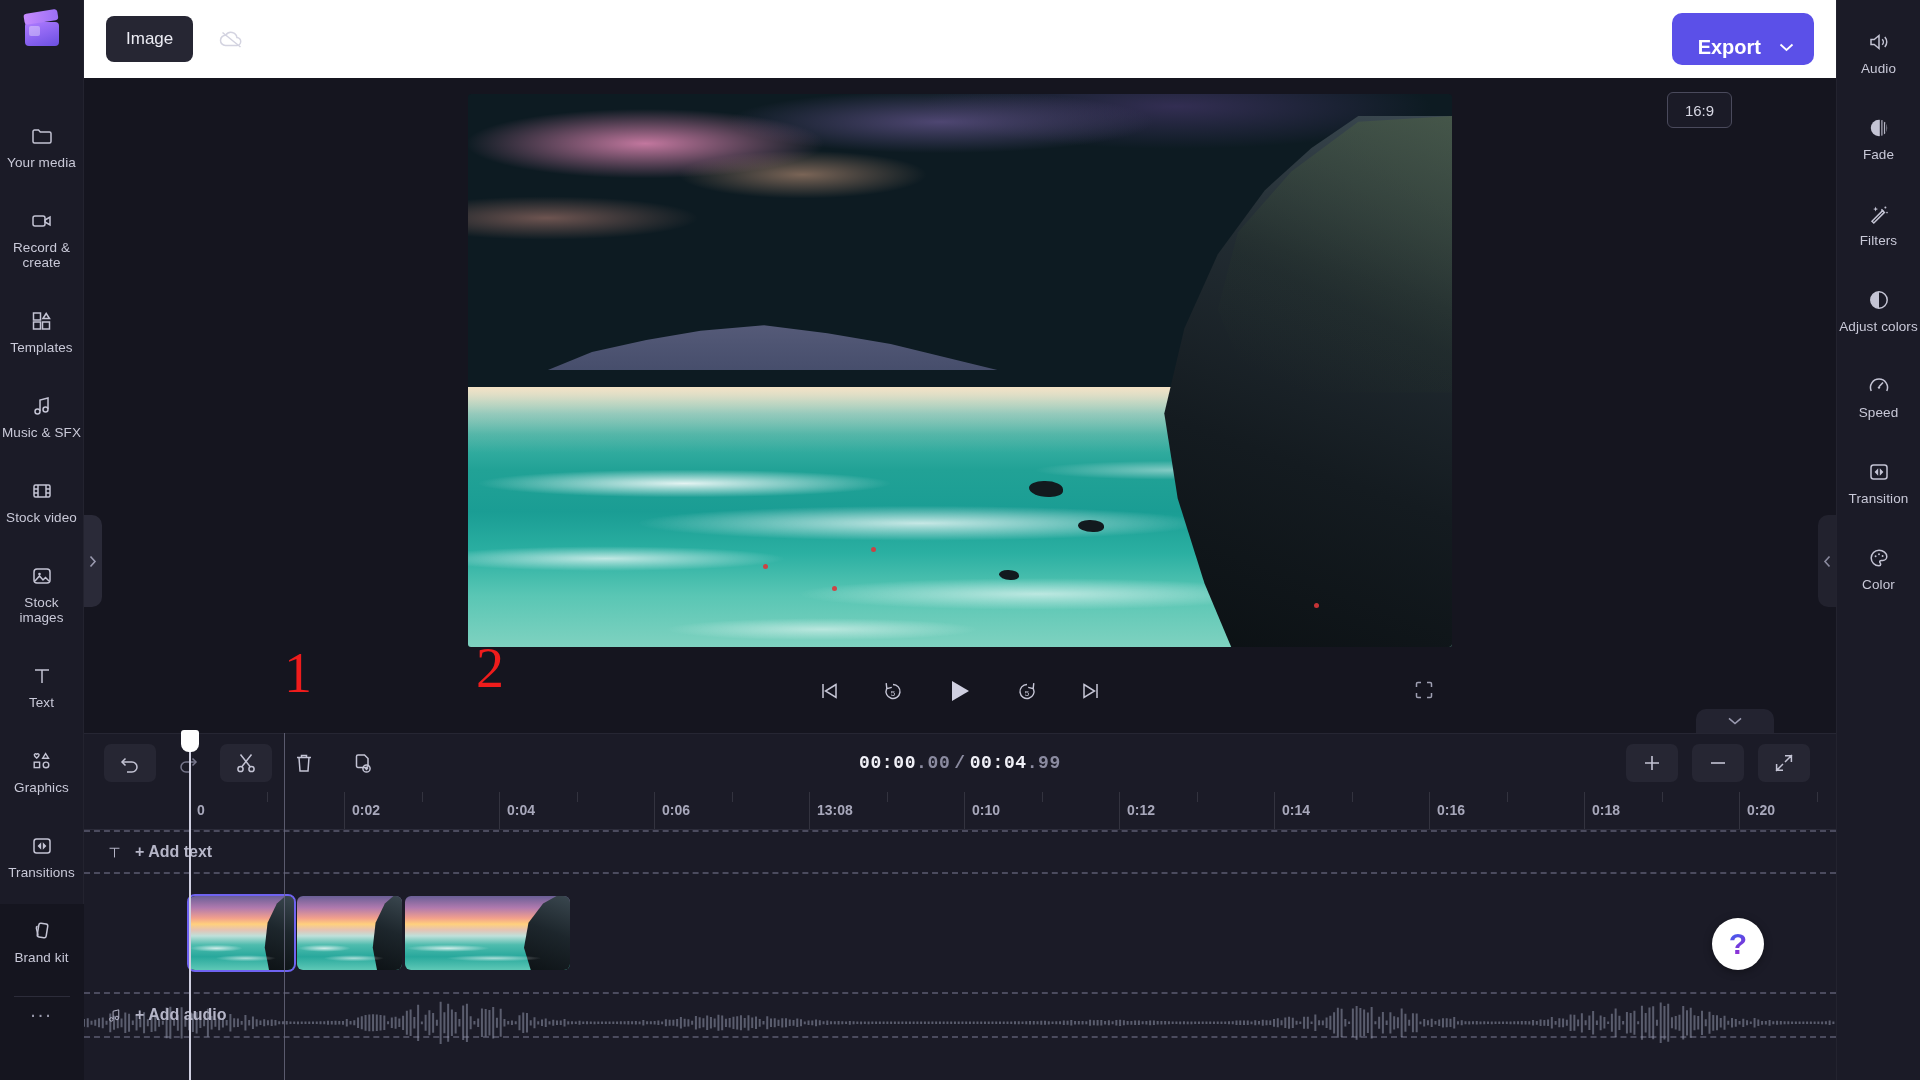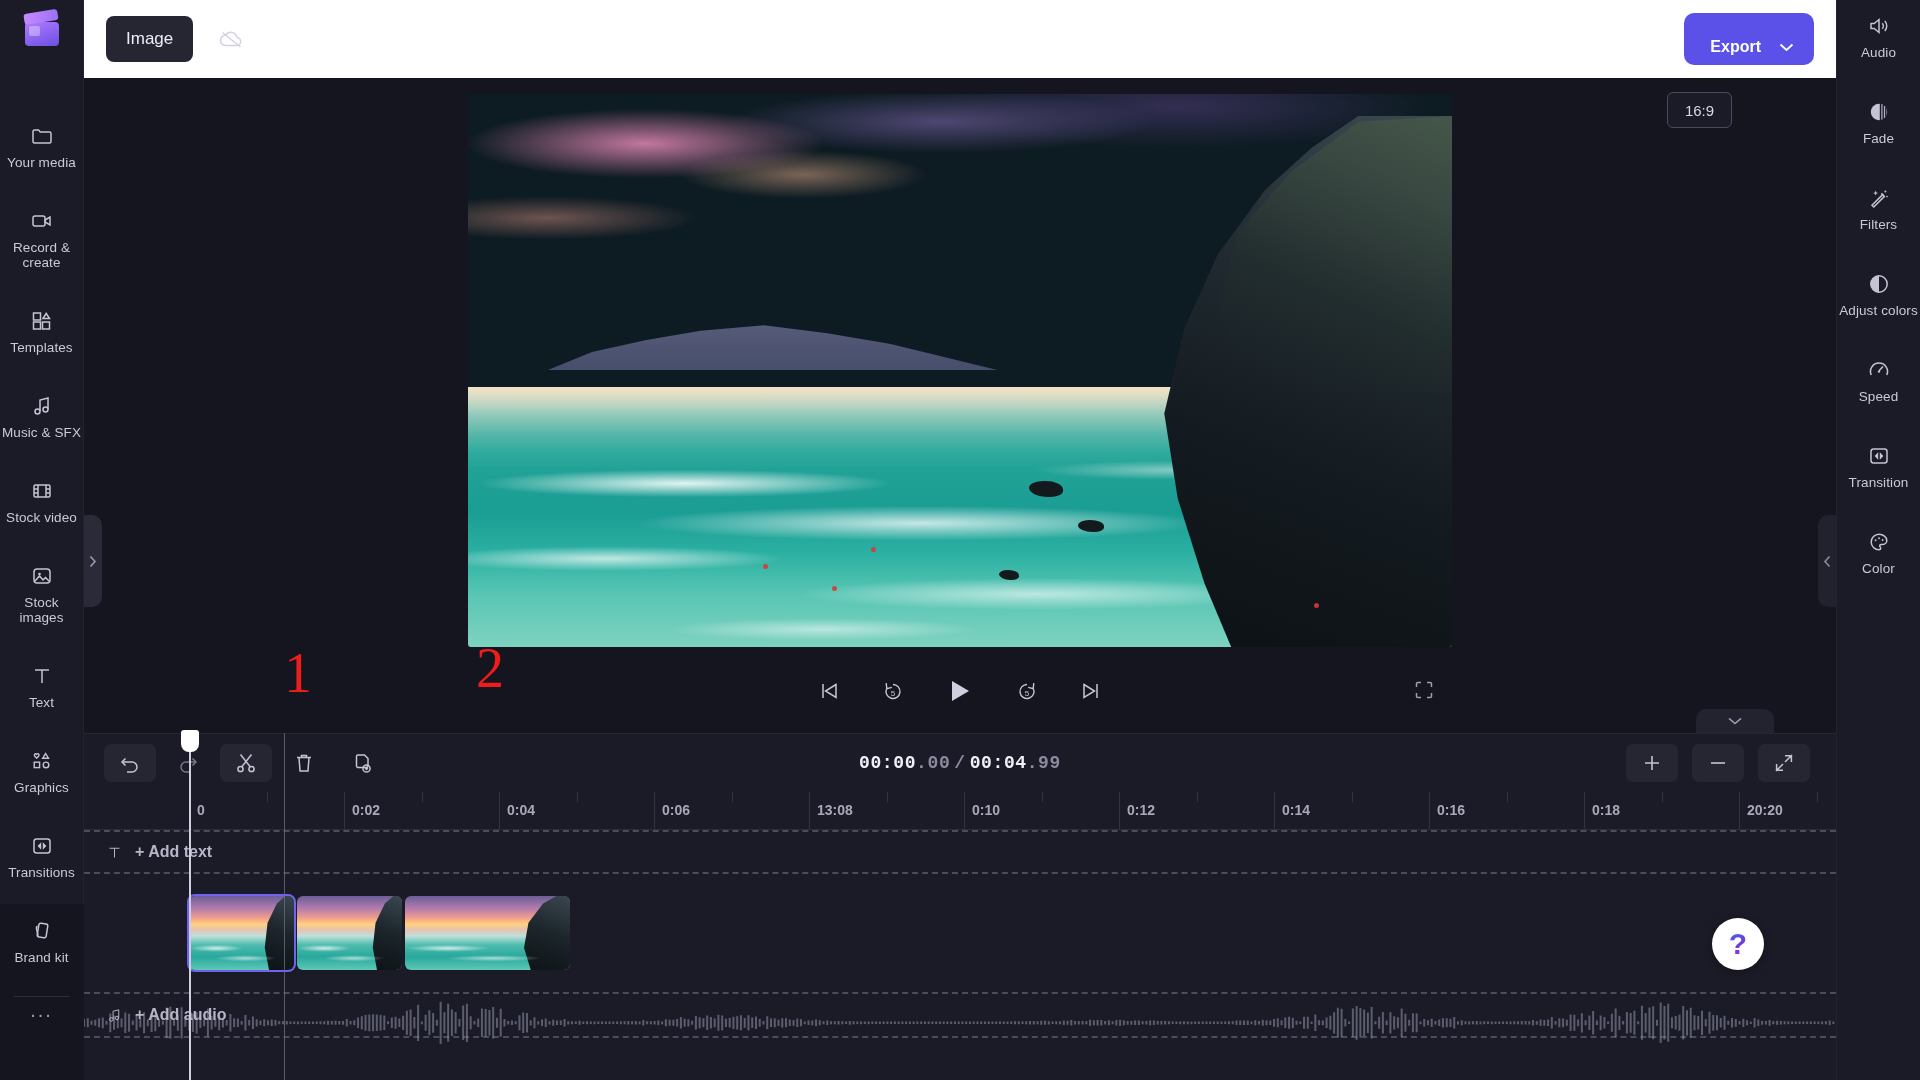--- a/index.html
+++ b/index.html
@@ -87,21 +87,21 @@
   .top-spacer { flex: 1; }
   .plan-btn {
     height: 52px; padding: 0 24px; border-radius: 10px; background: #2b2b3a;
     display: flex; align-items: center; gap: 13px; cursor: pointer;
     font-size: 18px; font-weight: bold; color: #fff;
   }
   .gem { width: 22px; height: 19px; display: block; }
   .export-btn {
     height: 52px; margin-left: 28px; padding: 16px 20px 0 26px; border-radius: 10px;
     background: #5b50e8; display: flex; align-items: center; gap: 18px; cursor: pointer;
-    font-size: 16px; font-weight: bold; color: #fff;
+    font-size: 20px; font-weight: bold; color: #fff;
   }
   .chev { width: 15px; height: 9px; display: block; }
 
   .ratio-badge {
     position: absolute; right: 104px; top: 92px; width: 65px; height: 36px;
     border: 1px solid #4a4a5c; border-radius: 6px; background: #1b1b27;
     display: flex; align-items: center; justify-content: center;
     font-size: 15px; color: #d8d8e4; cursor: pointer; z-index: 4;
   }
 
@@ -260,21 +260,21 @@
 
   .annot {
     position:absolute; color:#ef1c1c; font-size:56px; font-weight:normal;
     font-family:"Liberation Serif", serif; line-height:1; z-index: 20; pointer-events:none;
   }
 
   
   .right-rail {
     width: 84px; height:1080px; background:#1b1b27; border-left:1px solid #23232f;
     display:flex; flex-direction:column; align-items:center; flex:0 0 84px; position:relative; z-index:5;
-    padding-top: 4px;
+    padding-top: 20px;
   }
   .right-rail .rail-item { margin-bottom: 22px; }
   .right-rail .rail-item .lbl { max-width: 92px; white-space:nowrap; }
 </style>
 </head>
 <body>
 
 <div class="app">
 
   <div class="left-rail">
@@ -554,21 +554,21 @@
           <div class="tick minor" style="left: 1267.5px;"></div>
           <div class="tick-lbl" style="left: 1198px;">0:14</div>
           <div class="tick major" style="left: 1345px;"></div>
           <div class="tick minor" style="left: 1422.5px;"></div>
           <div class="tick-lbl" style="left: 1353px;">0:16</div>
           <div class="tick major" style="left: 1500px;"></div>
           <div class="tick minor" style="left: 1577.5px;"></div>
           <div class="tick-lbl" style="left: 1508px;">0:18</div>
           <div class="tick major" style="left: 1655px;"></div>
           <div class="tick minor" style="left: 1732.5px;"></div>
-          <div class="tick-lbl" style="left: 1663px;">20:20</div>
+          <div class="tick-lbl" style="left: 1663px;">0:20</div>
         </div>
 
       <div class="tracks">
 
         <div class="track-text" style="top:0;">
           <svg width="17" height="17" viewBox="0 0 24 24" fill="none" stroke="#b6b6c8" stroke-width="1.4">
               <path d="M5 6h14M12 6v13"></path>
             </svg>
           <span class="lab">+ Add text</span>
         </div>

